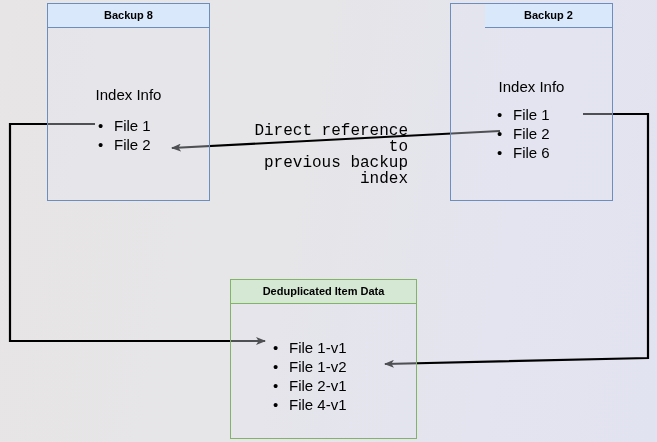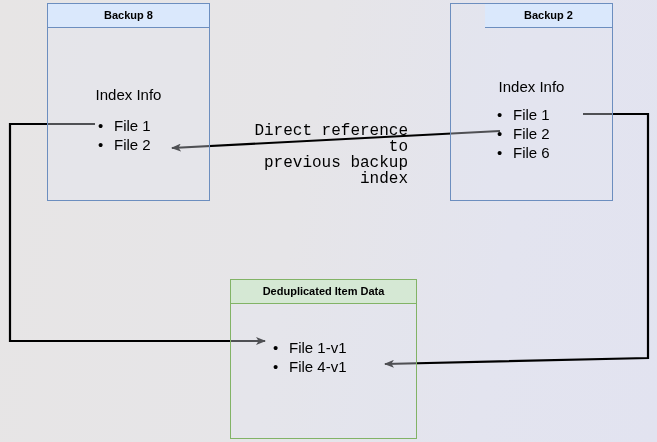--- a/index.html
+++ b/index.html
@@ -133,20 +133,22 @@
       <li>File 1</li>
       <li>File 2</li>
       <li>File 6</li>
     </ul>
   </div>
 
   <div class="box green" style="left:230px; top:279px; width:187px; height:160px;">
     <div class="box-header">Deduplicated Item Data</div>
     <ul class="bullets" style="left:42px; top:58px;">
       <li>File 1-v1</li>
+      <li>File 1-v2</li>
+      <li>File 2-v1</li>
       <li>File 4-v1</li>
     </ul>
   </div>
 
   <div class="edge-label" style="left:248px; top:123px; width:160px;">Direct reference to
 previous backup index</div>
 
 </div>
 
 </body></html>

